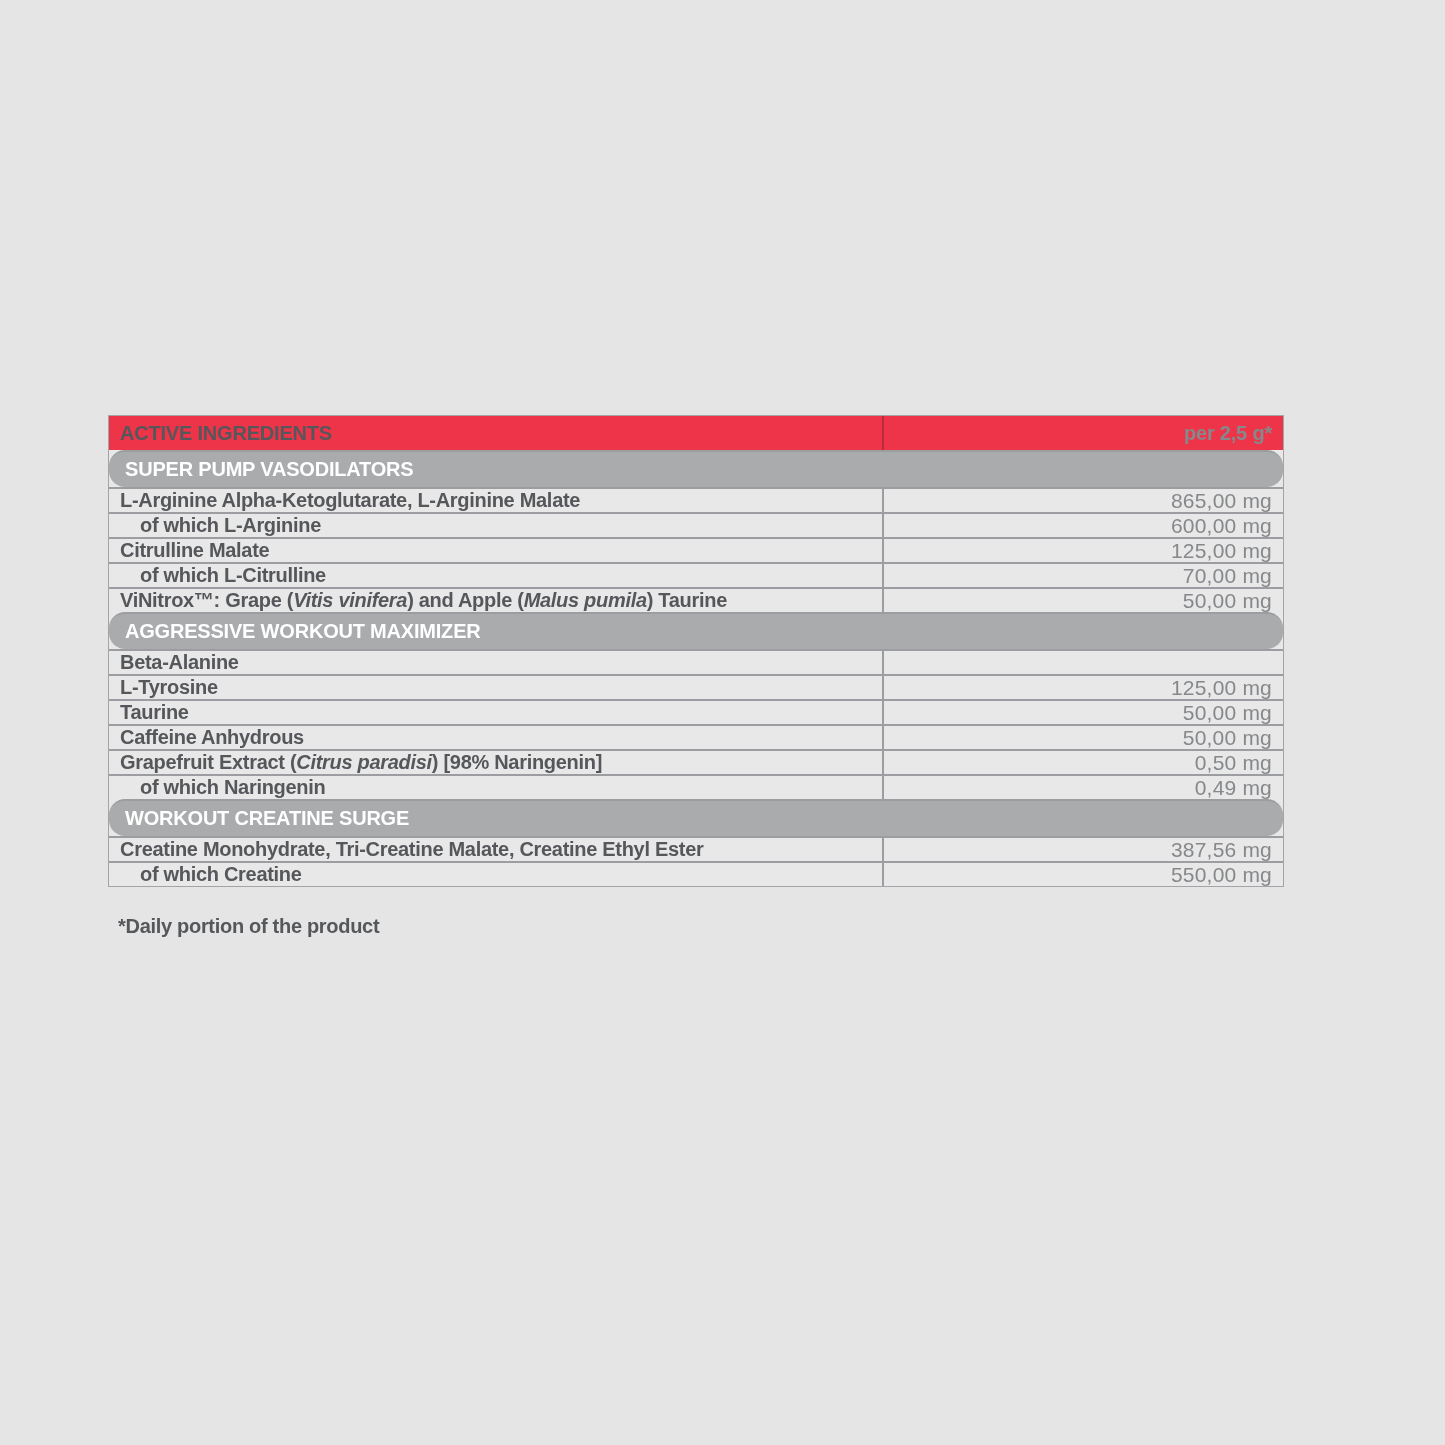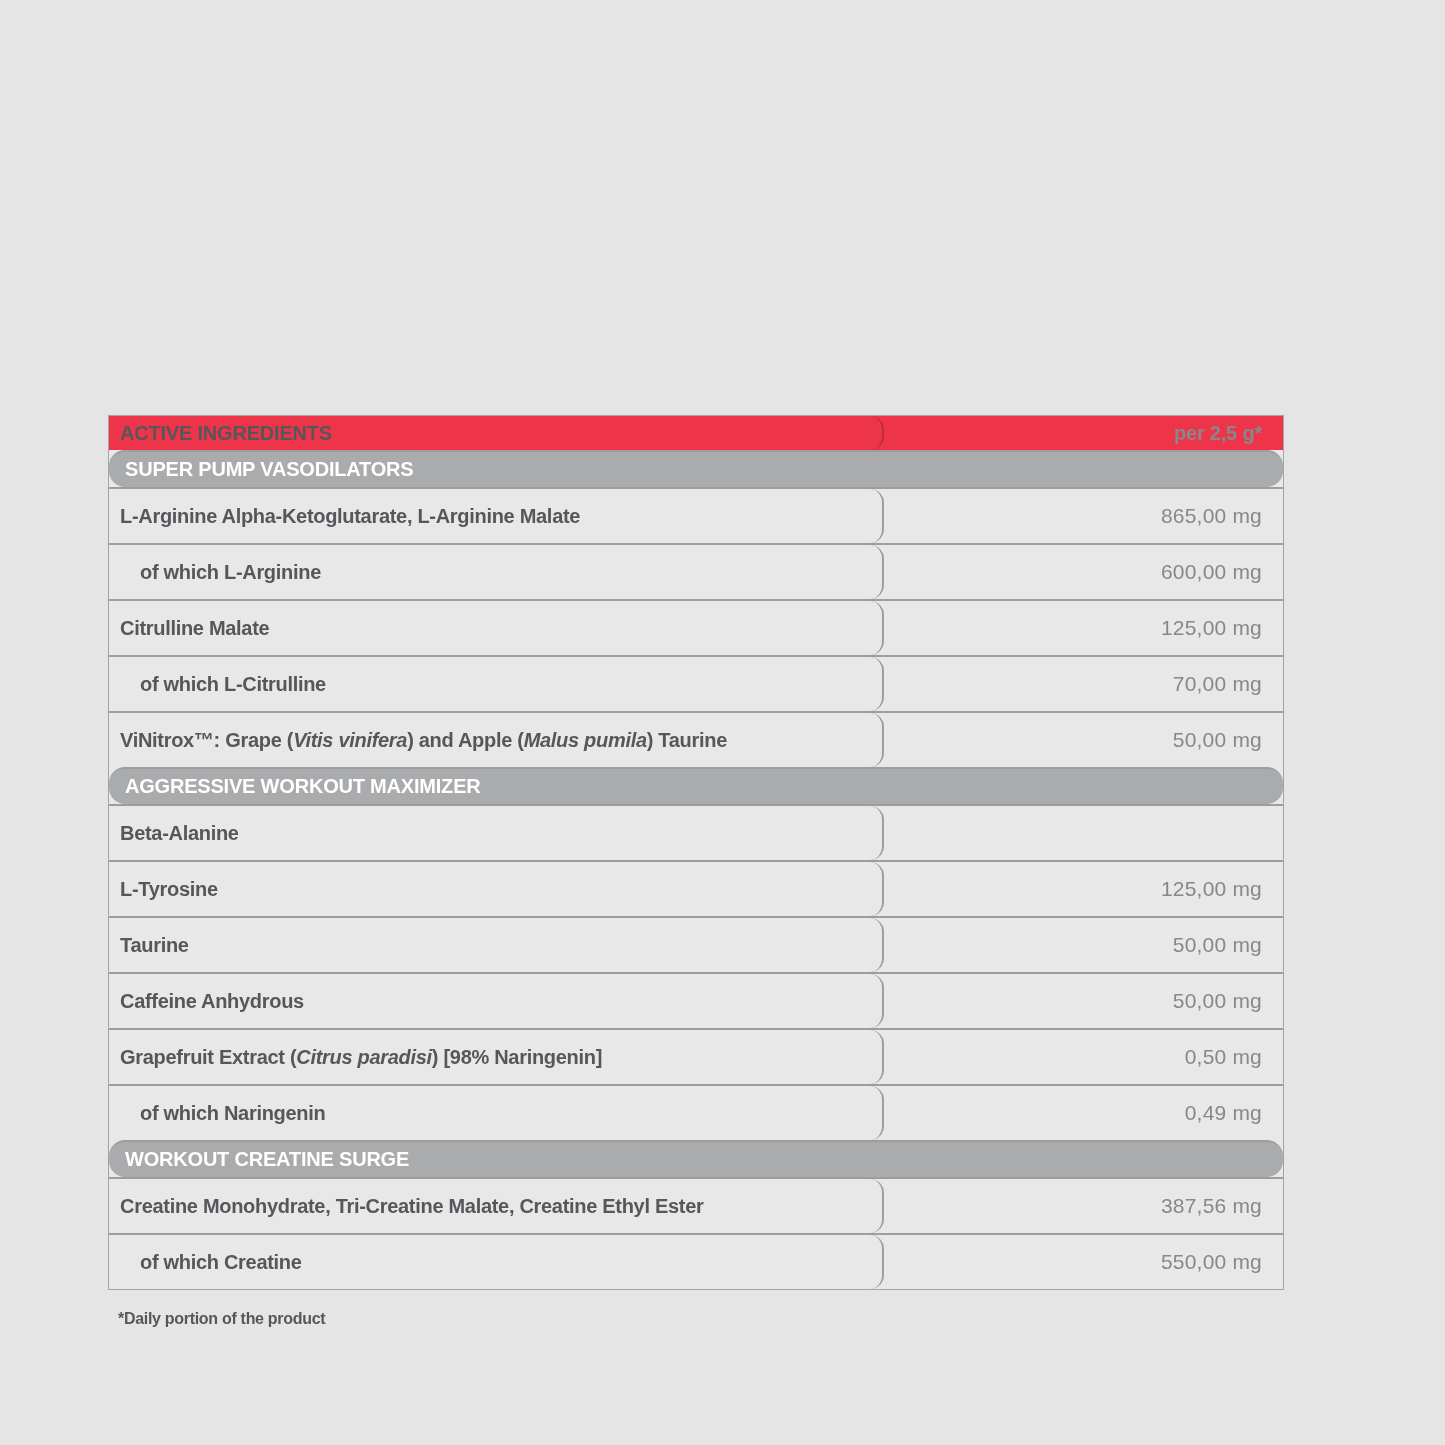--- a/index.html
+++ b/index.html
@@ -46,59 +46,58 @@
     padding-left: 16px;
     font-weight: bold;
     font-size: 20px;
     letter-spacing: -0.2px;
     border-top: 2px solid #9b9da0;
     border-radius: 16px;
   }
   
   .data-row {
     display: flex;
-    height: 56px;
+    height: 25px;
     background: #e7e8e7;
     border-top: 2px solid #9b9da0;
   }
   .cell {
     display: flex;
     align-items: center;
   }
   .cell-name {
     width: 775px;
     flex: 0 0 775px;
     padding-left: 11px;
     padding-right: 16px;
     border-right: 2px solid #9b9da0;
     color: #55575b;
     font-weight: bold;
     font-size: 20px;
     letter-spacing: -0.3px;
     white-space: nowrap;
     overflow: hidden;
-    border-radius: 14px;
   }
   .data-row.indent .cell-name { padding-left: 31px; }
   .cell-name .it { font-style: italic; }
   .cell-value {
     flex: 1;
     justify-content: flex-end;
-    padding-right: 21px;
+    padding-right: 11px;
     color: #86888b;
     font-weight: 400;
     font-size: 21px;
     letter-spacing: 0.2px;
   }
   .footnote {
-    margin-top: 20px;
+    margin-top: 28px;
     padding-left: 10px;
     color: #55575b;
     font-weight: bold;
-    font-size: 16px;
+    font-size: 20px;
     letter-spacing: -0.3px;
   }
 </style>
 </head>
 <body>
 
 <div class="panel">
   <div class="ing-table">
     <div class="main-header">
       <div class="cell cell-name">

